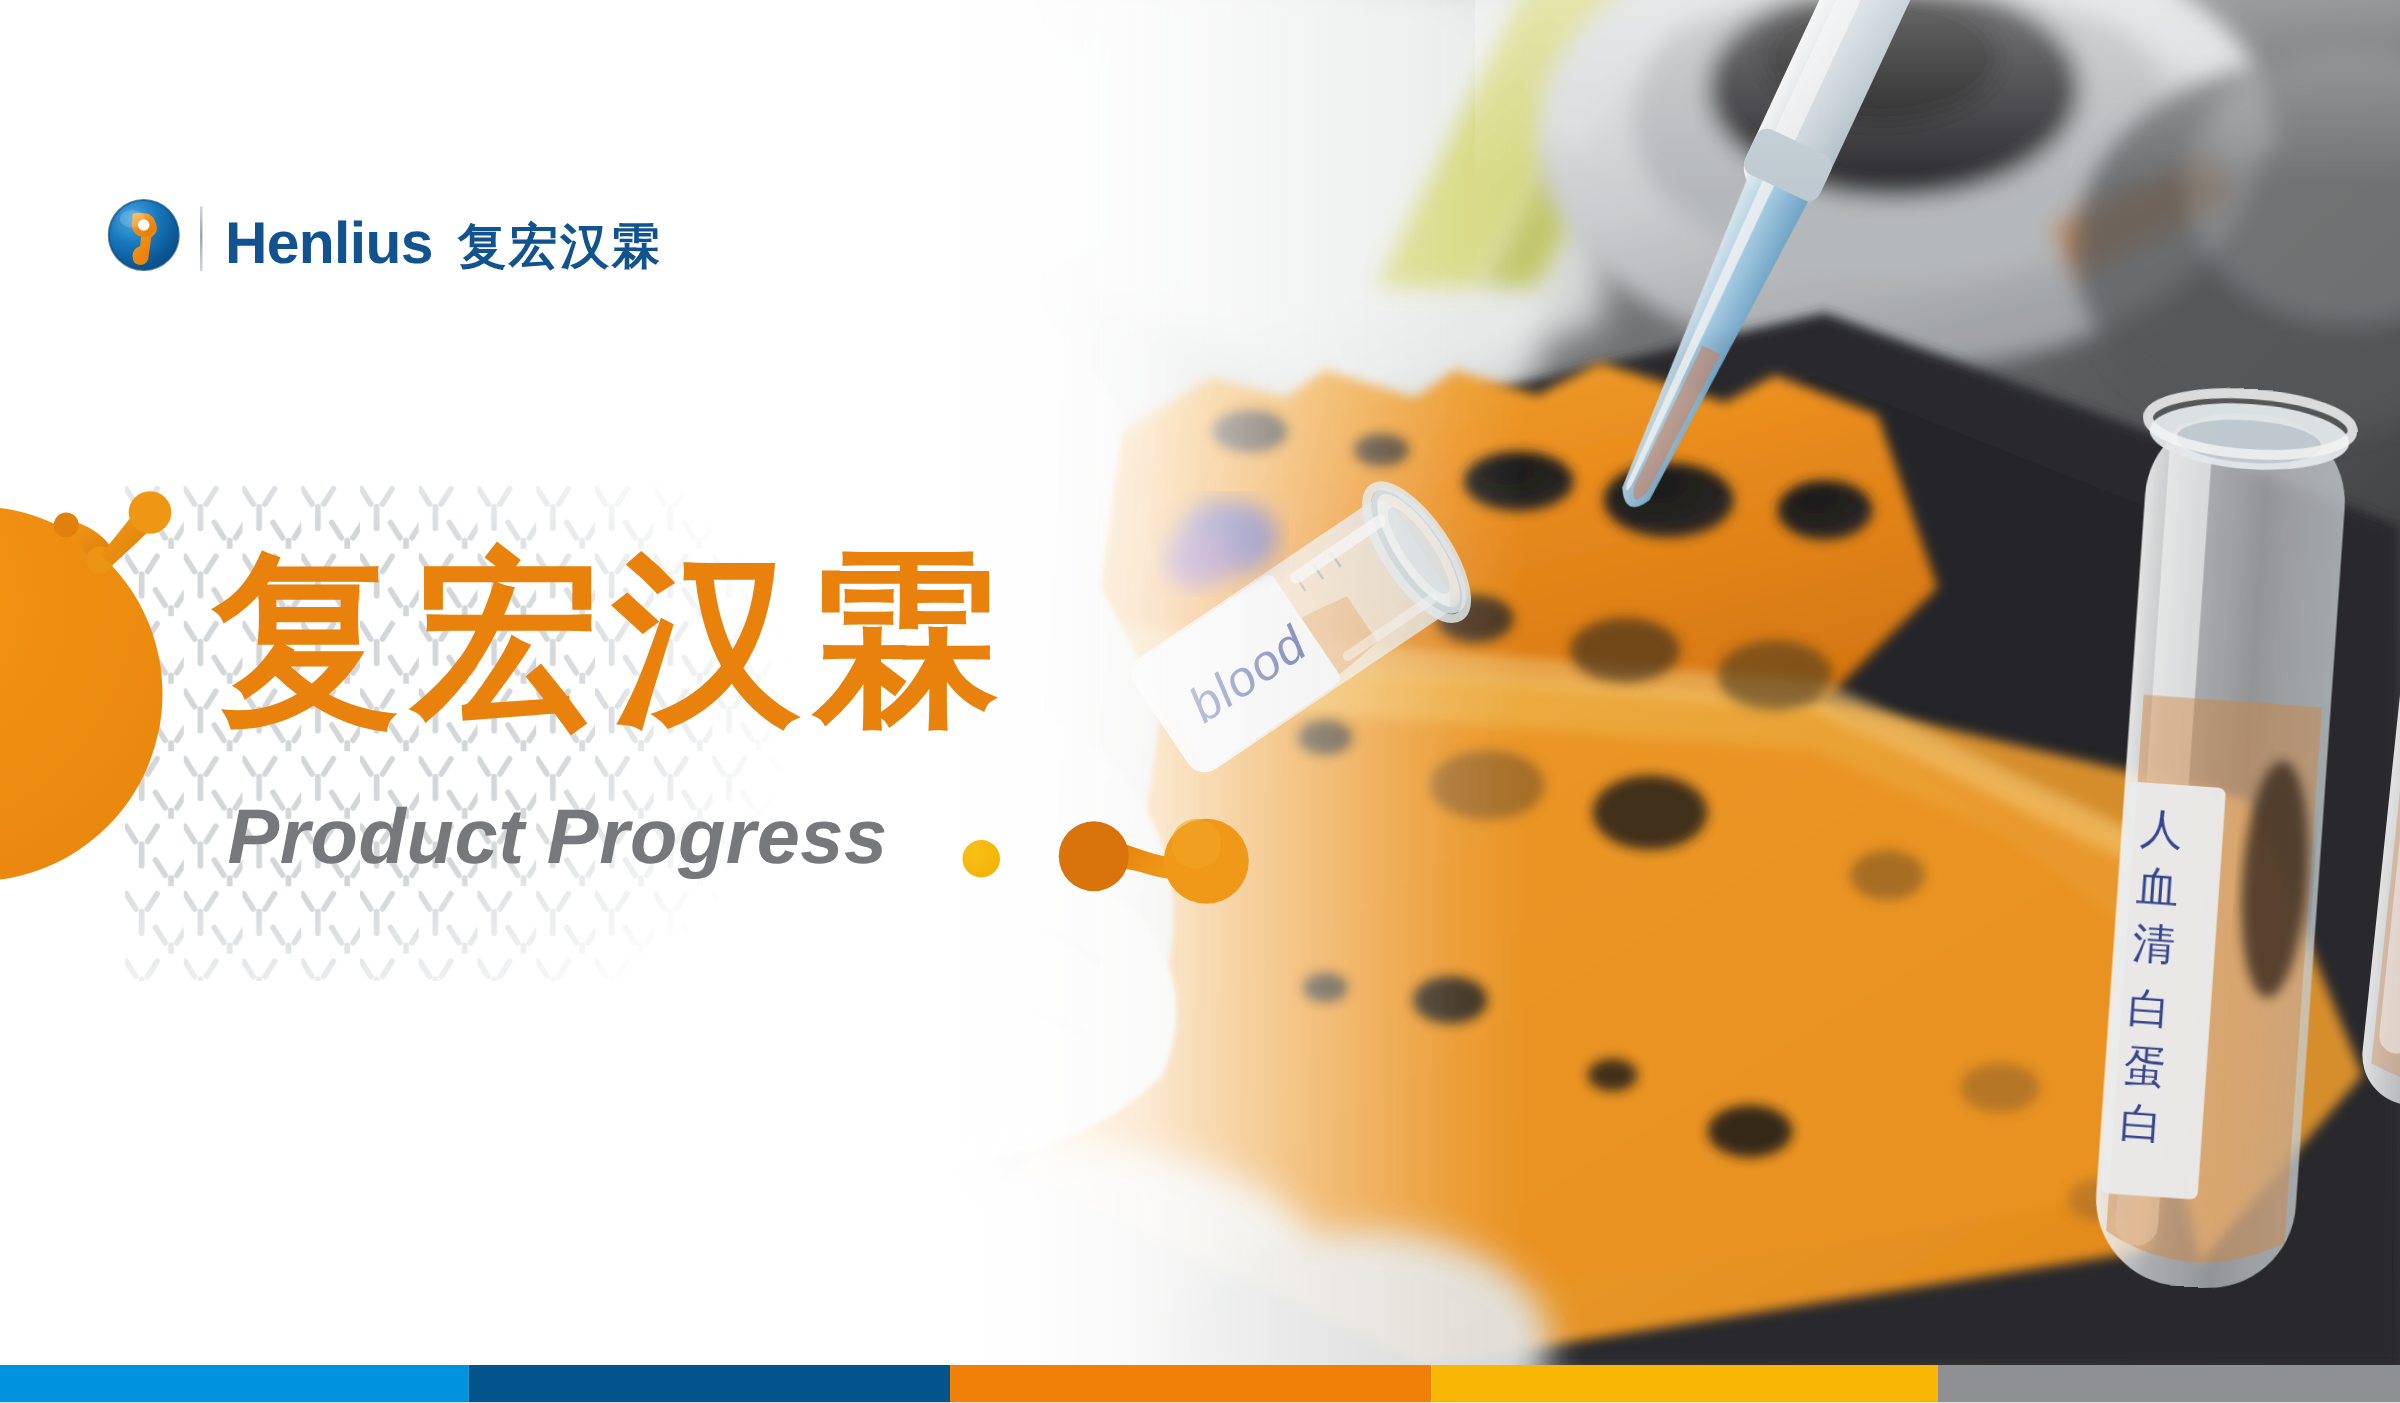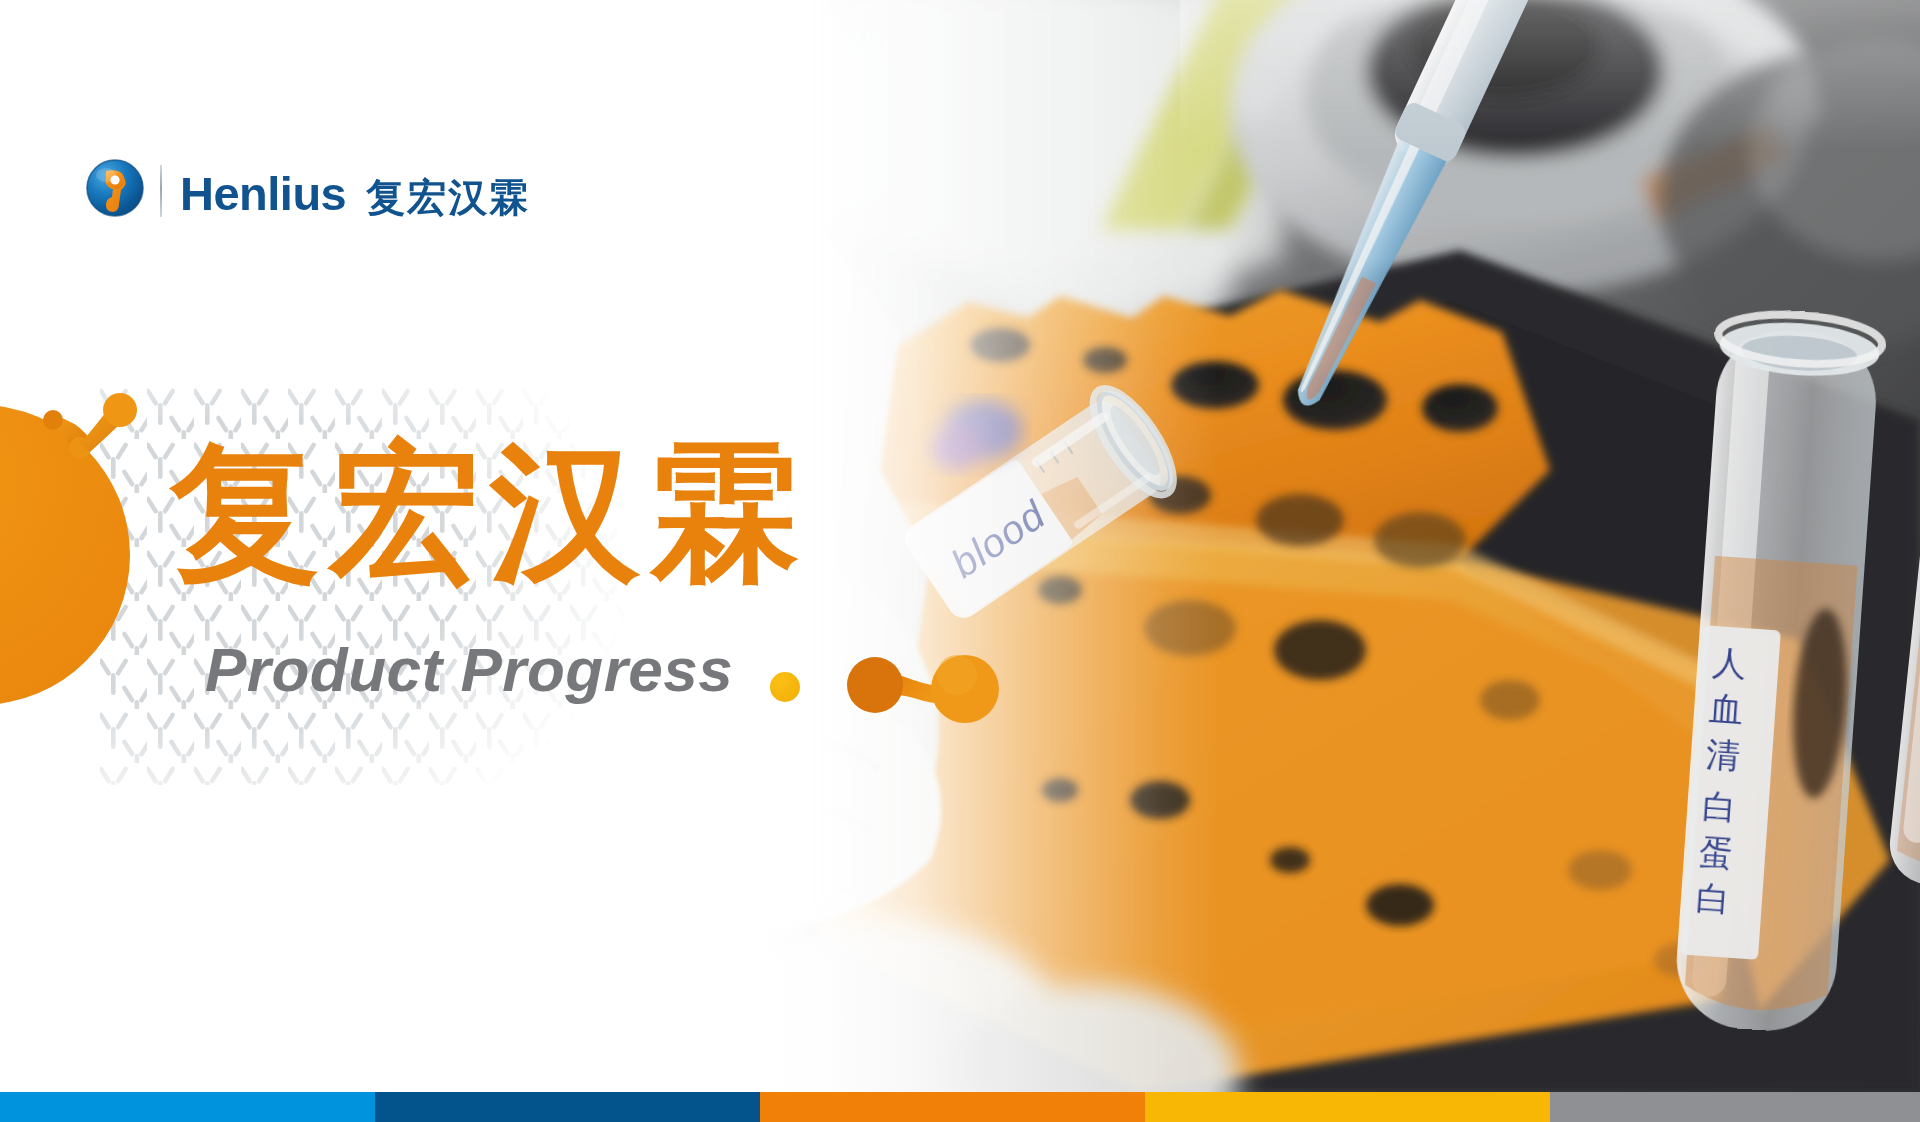--- a/index.html
+++ b/index.html
@@ -96,21 +96,20 @@
     white-space:nowrap;
     font-family:"DejaVu Sans","Liberation Sans",sans-serif;
   }
   .subhead {
     position:absolute; left:182px; top:639px;
     font-size:62px; font-weight:bold; font-style:italic;
     color:#77787b;
     letter-spacing:0.5px;
     white-space:nowrap;
     line-height:1;
-    margin-left:23px;
   }
 
   
   .colorbar {
     position:absolute; left:0; bottom:0; width:1920px; height:30px;
     display:flex;
   }
   .colorbar span { display:block; height:100%; }
 </style>
 </head>

